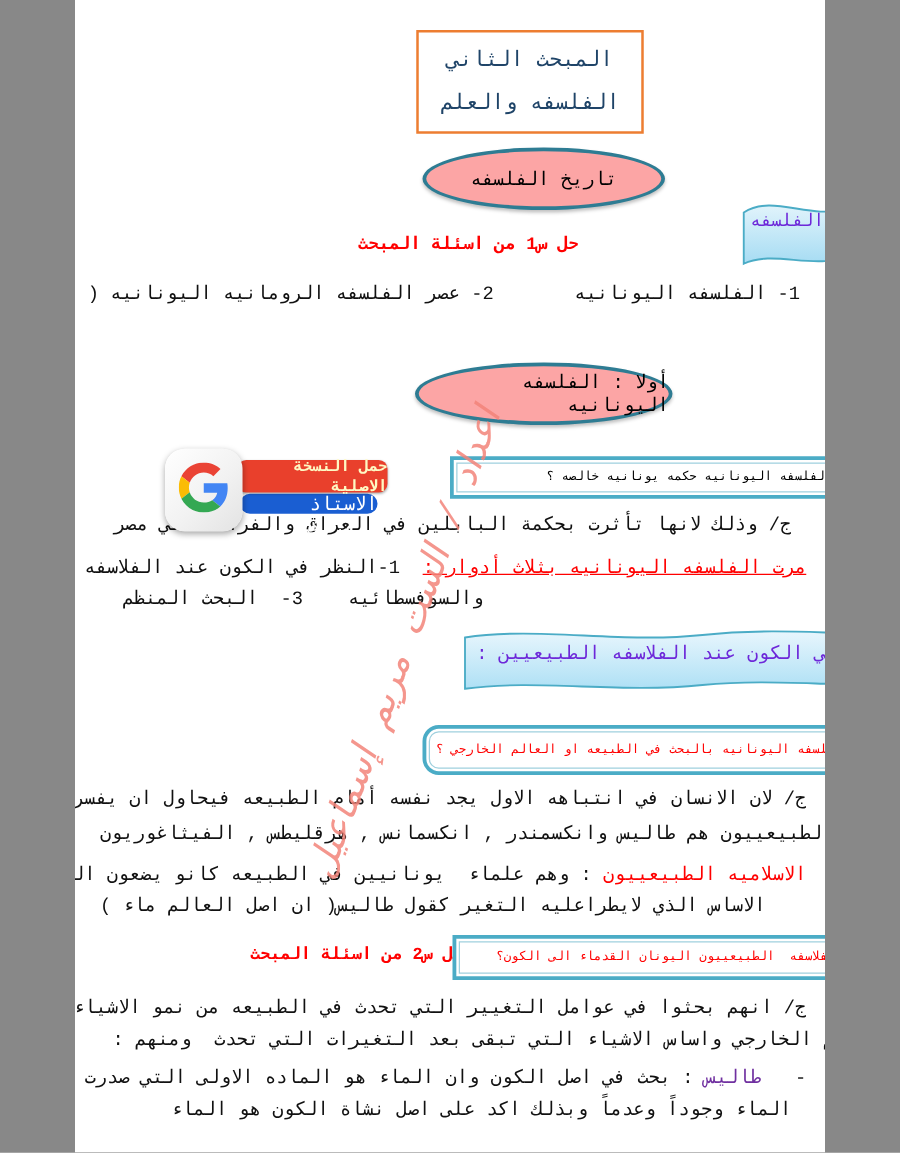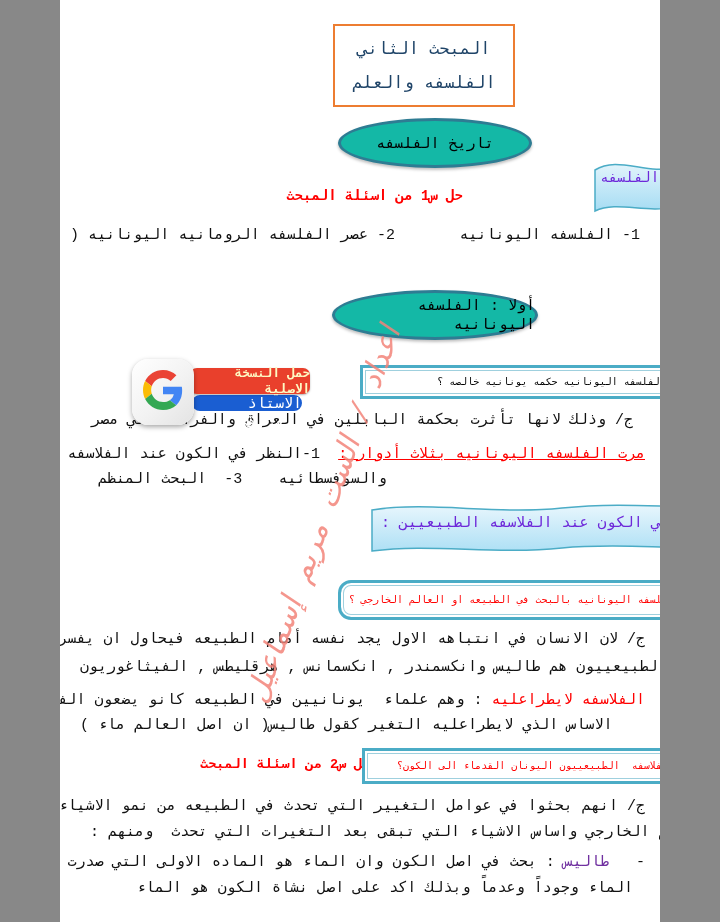--- a/index.html
+++ b/index.html
@@ -15,21 +15,21 @@
   
   .title-box{
     position:absolute;left:273px;top:24px;width:182px;height:83px;
     border:2px solid #ED7D31;box-sizing:border-box;
     display:flex;flex-direction:column;justify-content:space-evenly;align-items:center;
   }
   .title-box div{color:#1F4468;font-size:17px;direction:rtl;}
   
   .ellipse{
     position:absolute;border-radius:50%;
-    background:#14b8a6;border:3px solid #2E7C93;box-sizing:border-box;
+    background:#fca5a5;border:3px solid #2E7C93;box-sizing:border-box;
     display:flex;align-items:center;justify-content:center;
     font-size:15px;color:#000;direction:rtl;
     box-shadow:0 2px 3px rgba(0,0,0,0.25);
   }
   #ellipse1{left:278px;top:118px;width:194px;height:50px;}
   #ellipse2{left:272px;top:290px;width:206px;height:50px;}
   
   .wave-wrap{position:absolute;}
   .wave-text{
     position:absolute;left:0;top:0;width:100%;height:82%;
@@ -156,21 +156,21 @@
   </div>
 
   <div class="qbox red" style="left:278px;top:580px;width:412px;height:40px;border-radius:13px;">
     <span>علل/ بدأت الفلسفه اليونانيه بالبحث في الطبيعه او العالم الخارجي ؟</span>
   </div>
 
   <div class="abs body-line" style="right:15px;top:630px;">ج/ لان الانسان في انتباهه الاول يجد نفسه أمام الطبيعه فيحاول ان يفسر حوادثها ويتعرف عليها وكان اول الفلاسفه</div>
   <div class="abs body-line" style="left:20px;top:658px;">الطبيعييون هم طاليس وانكسمندر , انكسمانس , هرقليطس , الفيثاغوريون</div>
 
   <div class="abs body-line" style="right:15px;top:691px;">
-    <span class="red">الفلاسفه لايطراعليه</span><span>&nbsp;: وهم علماء&nbsp; يونانيين في الطبيعه كانو يضعون الفروض لفهم الطبيعه من حيث أصلها او مكوناتها او</span>
+    <span class="red">الاسلاميه الطبيعييون</span><span>&nbsp;: وهم علماء&nbsp; يونانيين في الطبيعه كانو يضعون الفروض لفهم الطبيعه من حيث أصلها او مكوناتها او</span>
   </div>
   <div class="abs body-line" style="left:20px;top:716px;">الاساس الذي لايطراعليه التغير كقول طاليس( ان اصل العالم ماء )</div>
 
   <div class="abs red bold" style="left:140px;top:755px;font-size:13.5px;">حل س2 من اسئلة المبحث</div>
   <div class="qbox red" style="left:302px;top:748px;width:388px;height:36px;">
     <span>س/ كيف نظر الفلاسفه&nbsp; الطبيعييون اليونان القدماء الى الكون؟</span>
   </div>
 
   <div class="abs body-line" style="right:15px;top:797px;">ج/ انهم بحثوا في عوامل التغيير التي تحدث في الطبيعه من نمو الاشياء وتطورها وموتها واول ماتوجه اليونان القدماء الى</div>
   <div class="abs body-line" style="left:30px;top:823px;">الكون مايسمى بالعالم الخارجي واساس الاشياء التي تبقى بعد التغيرات التي تحدث&nbsp; ومنهم :</div>

